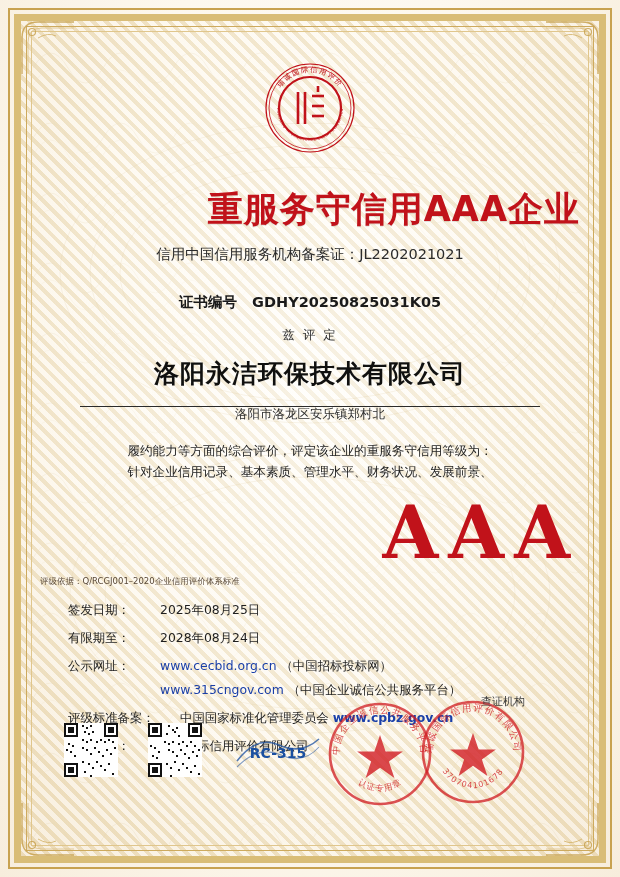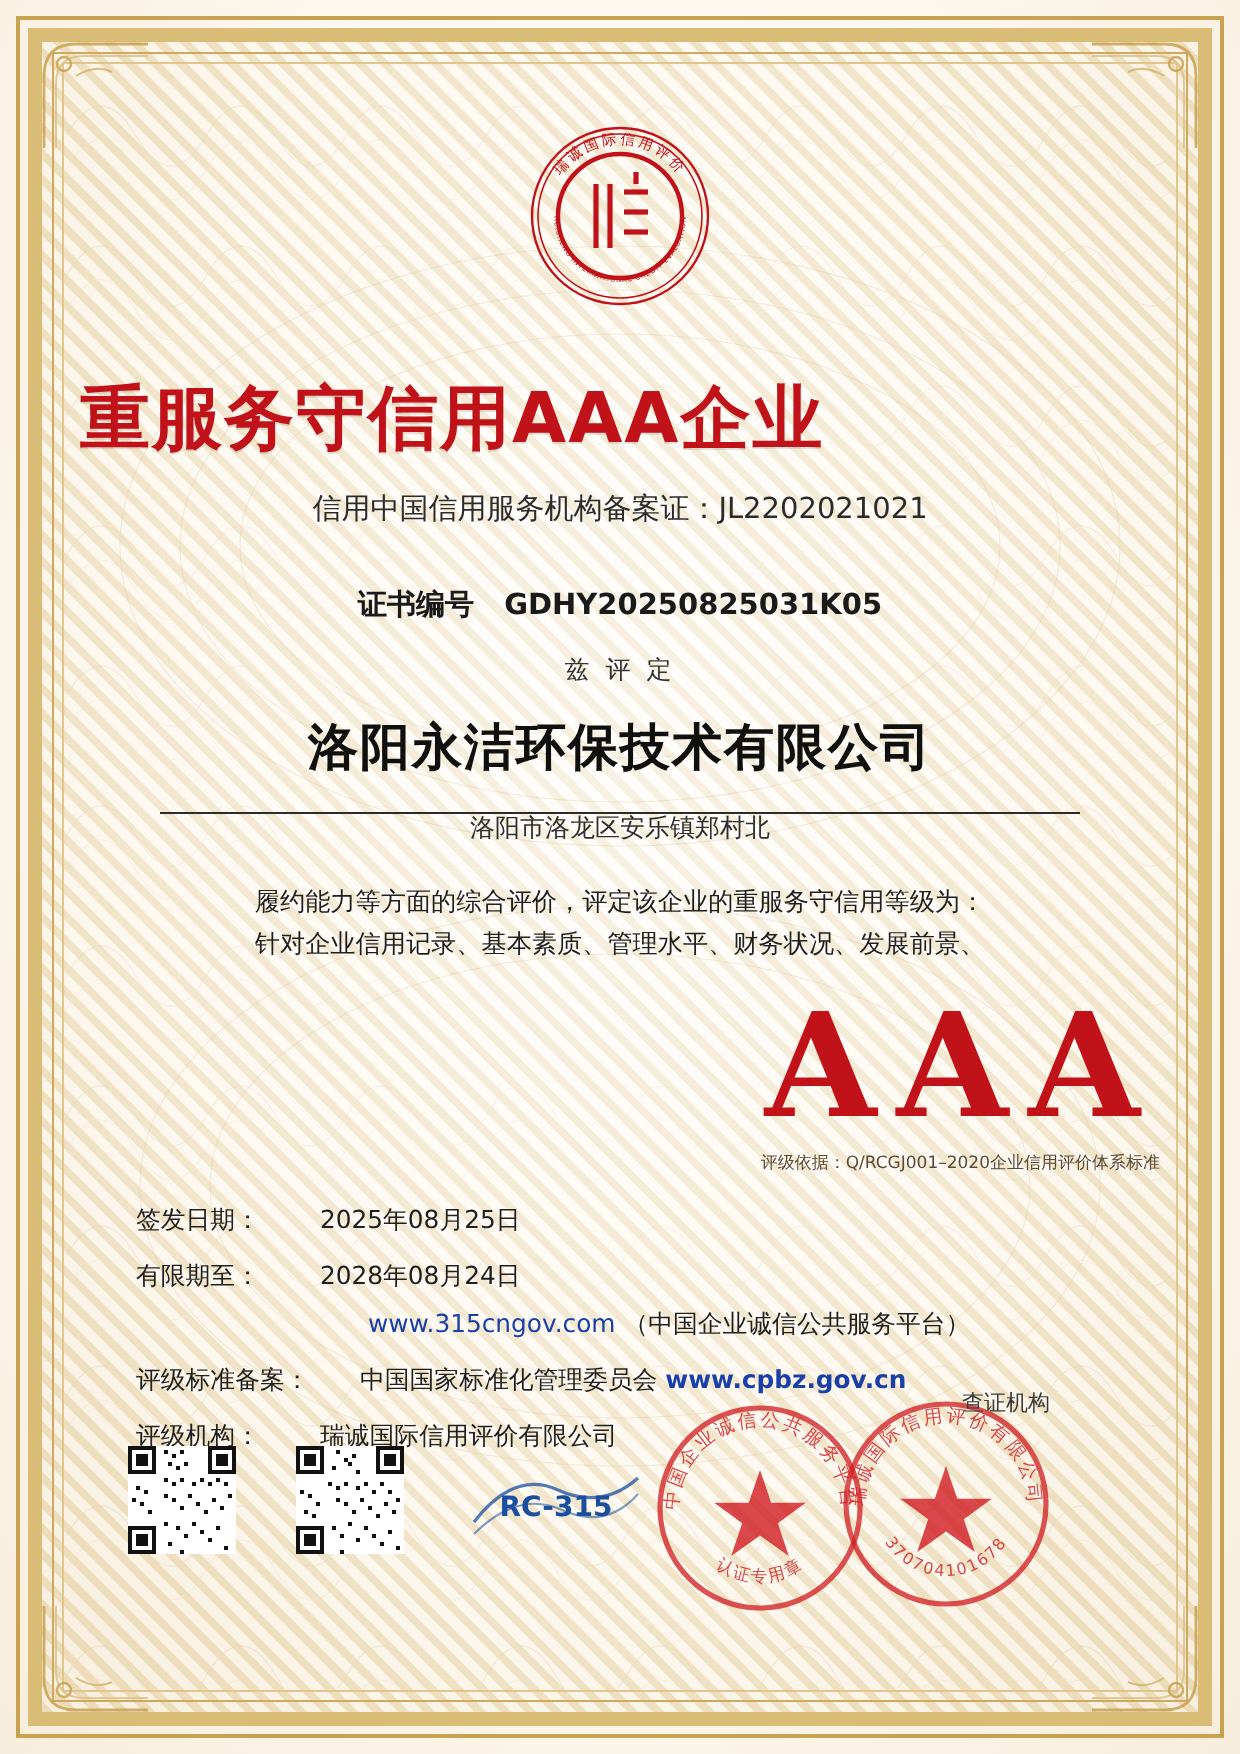--- a/index.html
+++ b/index.html
@@ -59,21 +59,21 @@
   }
   
   .emblem-wrap{
     position:absolute;left:0;right:0;top:22px;
     display:flex;justify-content:center;
   }
   .emblem{width:92px;height:92px;position:relative;}
   
   .main-title{
     position:absolute;left:0;right:0;top:146px;
-    text-align:left;
+    text-align:right;
     font-family:"DejaVu Sans", sans-serif;
     font-weight:bold;
     font-size:35px;
     letter-spacing:1px;
     color:#c1121a;
     text-shadow:0 1px 0 rgba(0,0,0,.10);
   }
   .sub-record{
     position:absolute;left:0;right:0;top:205px;
     text-align:center;
@@ -128,40 +128,40 @@
     text-align:right;
     font-family:"DejaVu Serif", serif;
     font-weight:bold;
     font-size:72px;
     letter-spacing:10px;
     color:#c1121a;
     line-height:86px;
   }
   .grade-basis{
     position:absolute;left:0;right:0;top:536px;
-    text-align:right;
+    text-align:left;
     font-size:8.5px;
     color:#5a4a3a;
     font-family:"DejaVu Sans", sans-serif;
   }
   
   .details{
     position:absolute;left:28px;right:28px;top:562px;
     font-family:"DejaVu Sans", sans-serif;
     font-size:12.4px;
     color:#1f1f1f;
   }
   .drow{
     display:flex;align-items:baseline;margin-bottom:11px;
   }
   .dlabel{width:92px;flex:0 0 92px;}
   .dval{flex:1;}
   .url{color:#1a3fa8;}
   .url-bold{color:#1a3fa8;font-weight:bold;}
-  .indent{margin-left:116px;margin-top:-4px;margin-bottom:11px;}
+  .indent{margin-left:92px;margin-top:-4px;margin-bottom:11px;}
 
   
   .qr{
     position:absolute;width:54px;height:54px;
     background:#fff;
   }
   .qr1{left:24px;bottom:60px;}
   .qr2{left:108px;bottom:60px;}
   .rc315{
     position:absolute;left:195px;bottom:66px;
@@ -290,20 +290,27 @@
     <div class="grade-basis">评级依据：Q/RCGJ001–2020企业信用评价体系标准</div>
 
     <div class="details">
       <div class="drow">
         <div class="dlabel">签发日期：</div>
         <div class="dval">2025年08月25日</div>
       </div>
       <div class="drow">
         <div class="dlabel">有限期至：</div>
         <div class="dval">2028年08月24日</div>
+      </div>
+      <div class="drow">
+        <div class="dlabel">公示网址：</div>
+        <div class="dval">
+          <span class="url">www.cecbid.org.cn</span>
+          <span>（中国招标投标网）</span>
+        </div>
       </div>
       <div class="indent">
         <span class="url">www.315cngov.com</span>
         <span>（中国企业诚信公共服务平台）</span>
       </div>
       <div class="drow">
         <div class="dlabel" style="width:112px;flex:0 0 112px;">评级标准备案：</div>
         <div class="dval">
           <span>中国国家标准化管理委员会</span>
           <span class="url-bold">www.cpbz.gov.cn</span>

